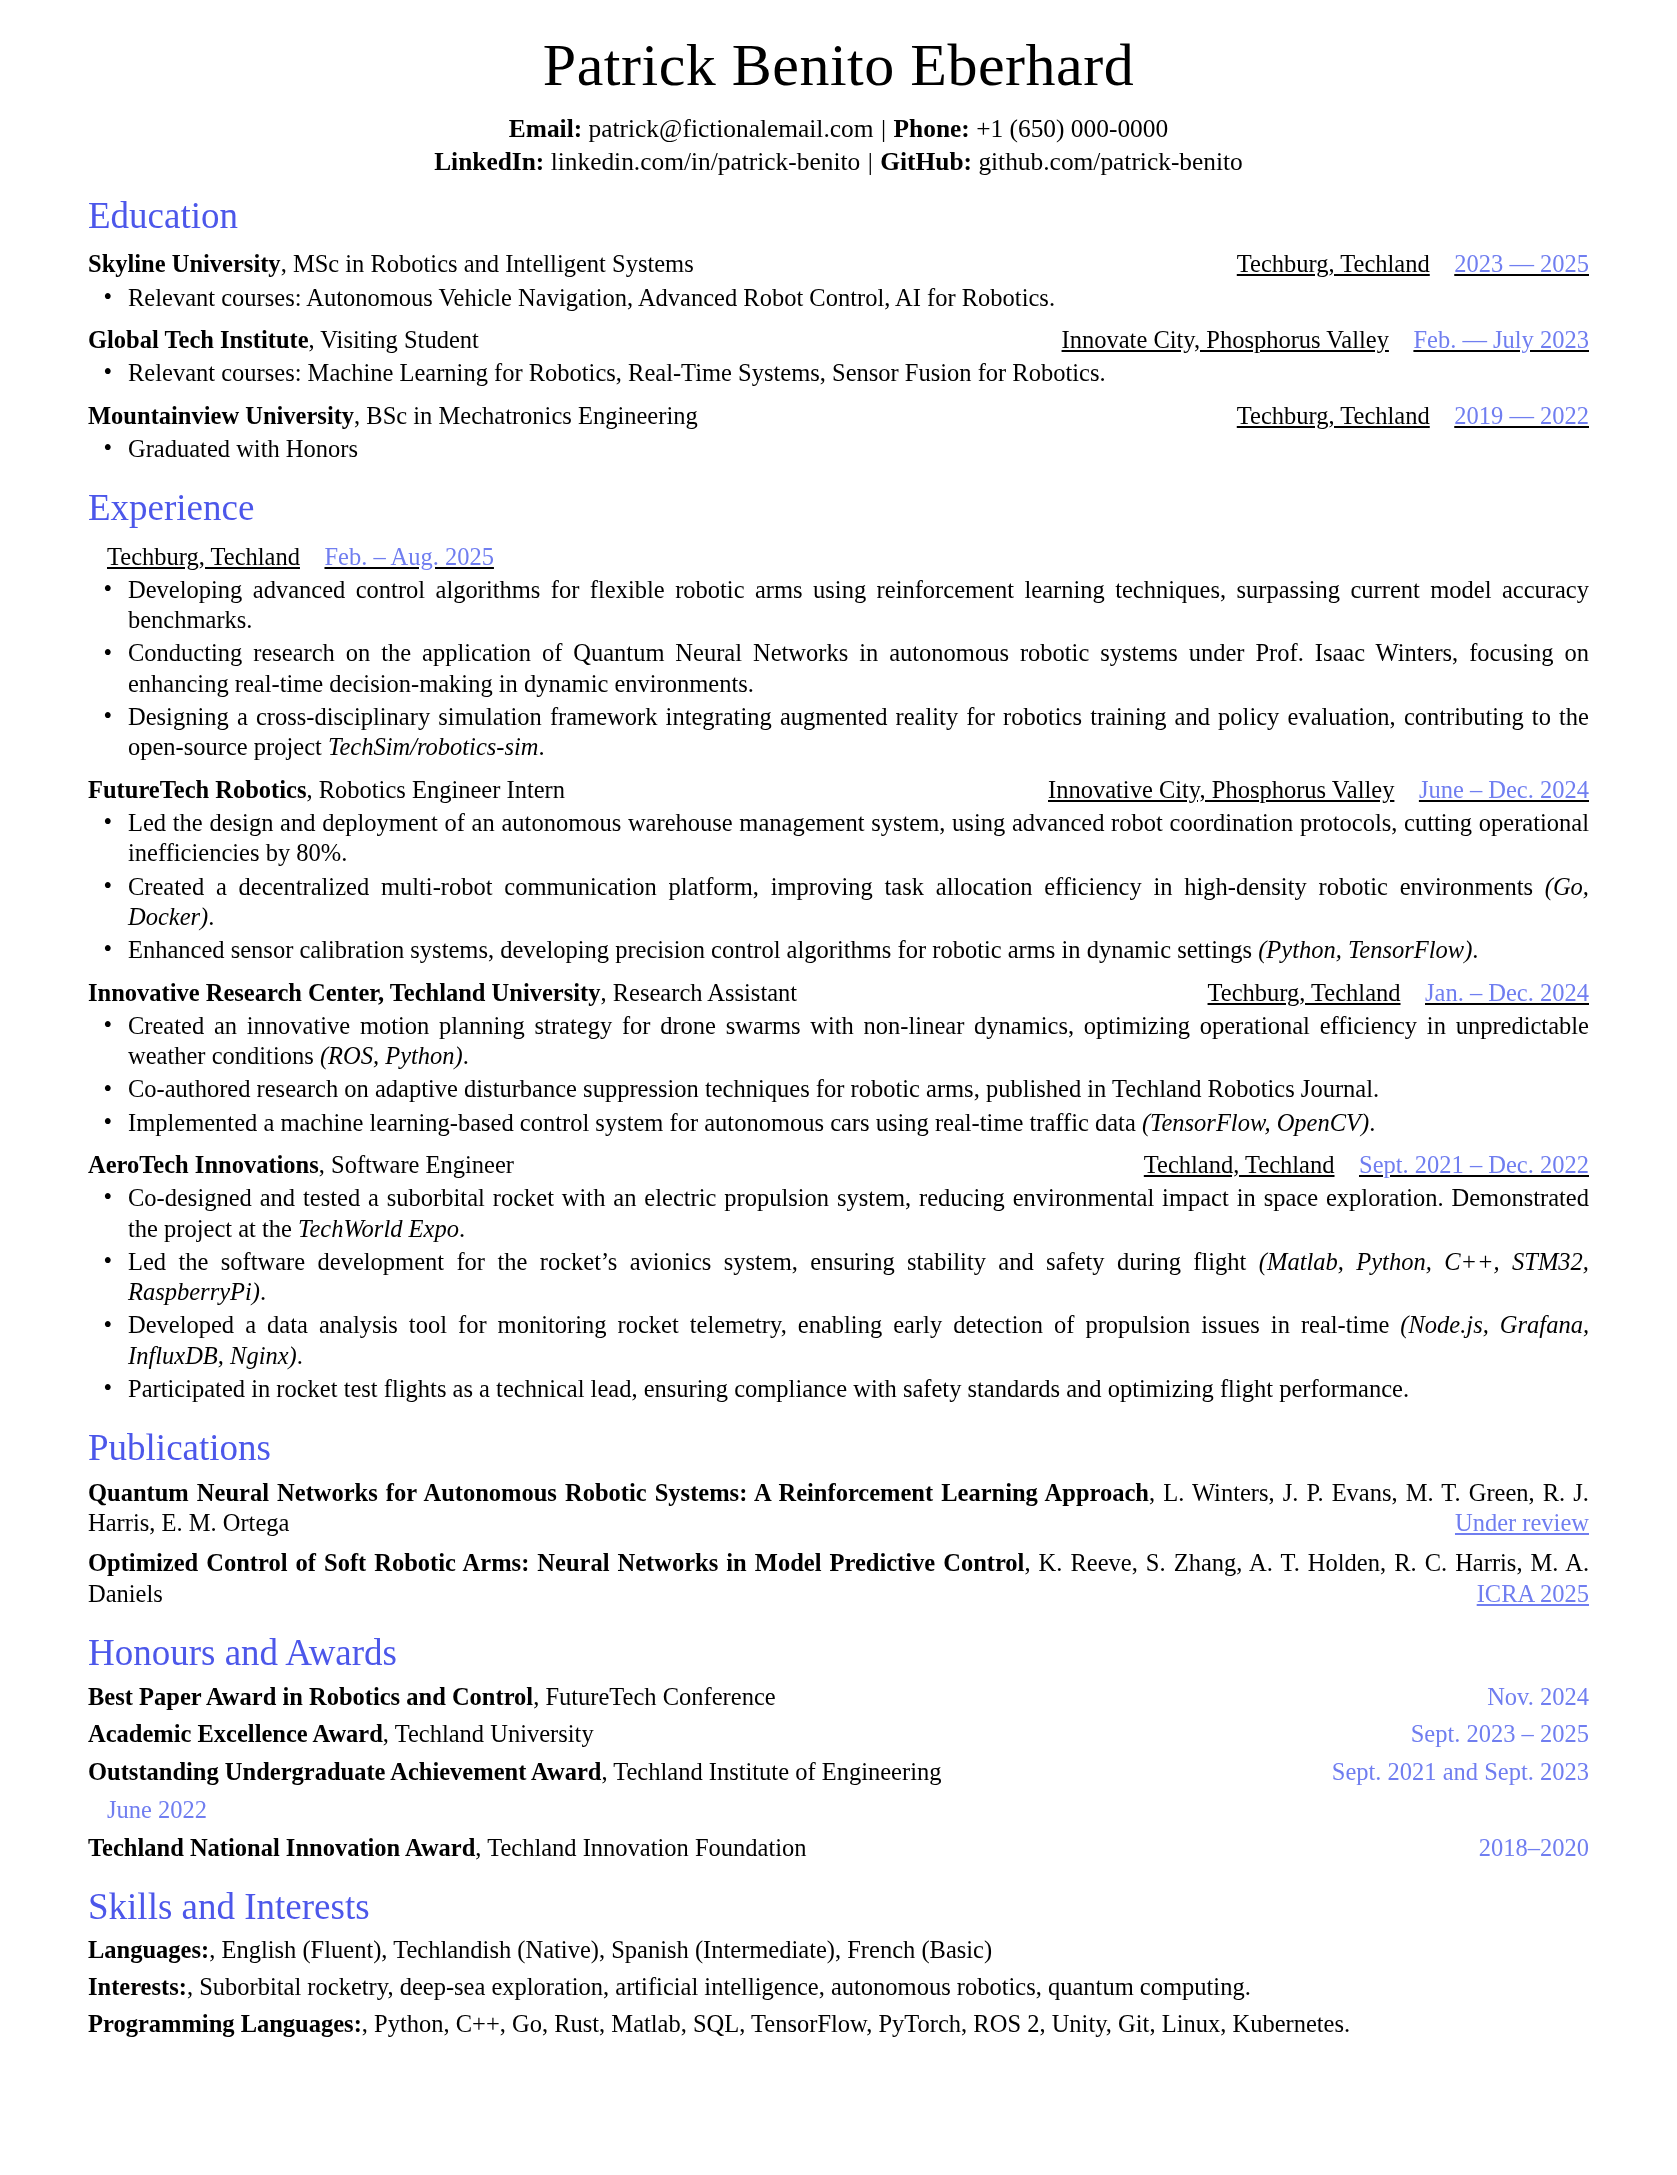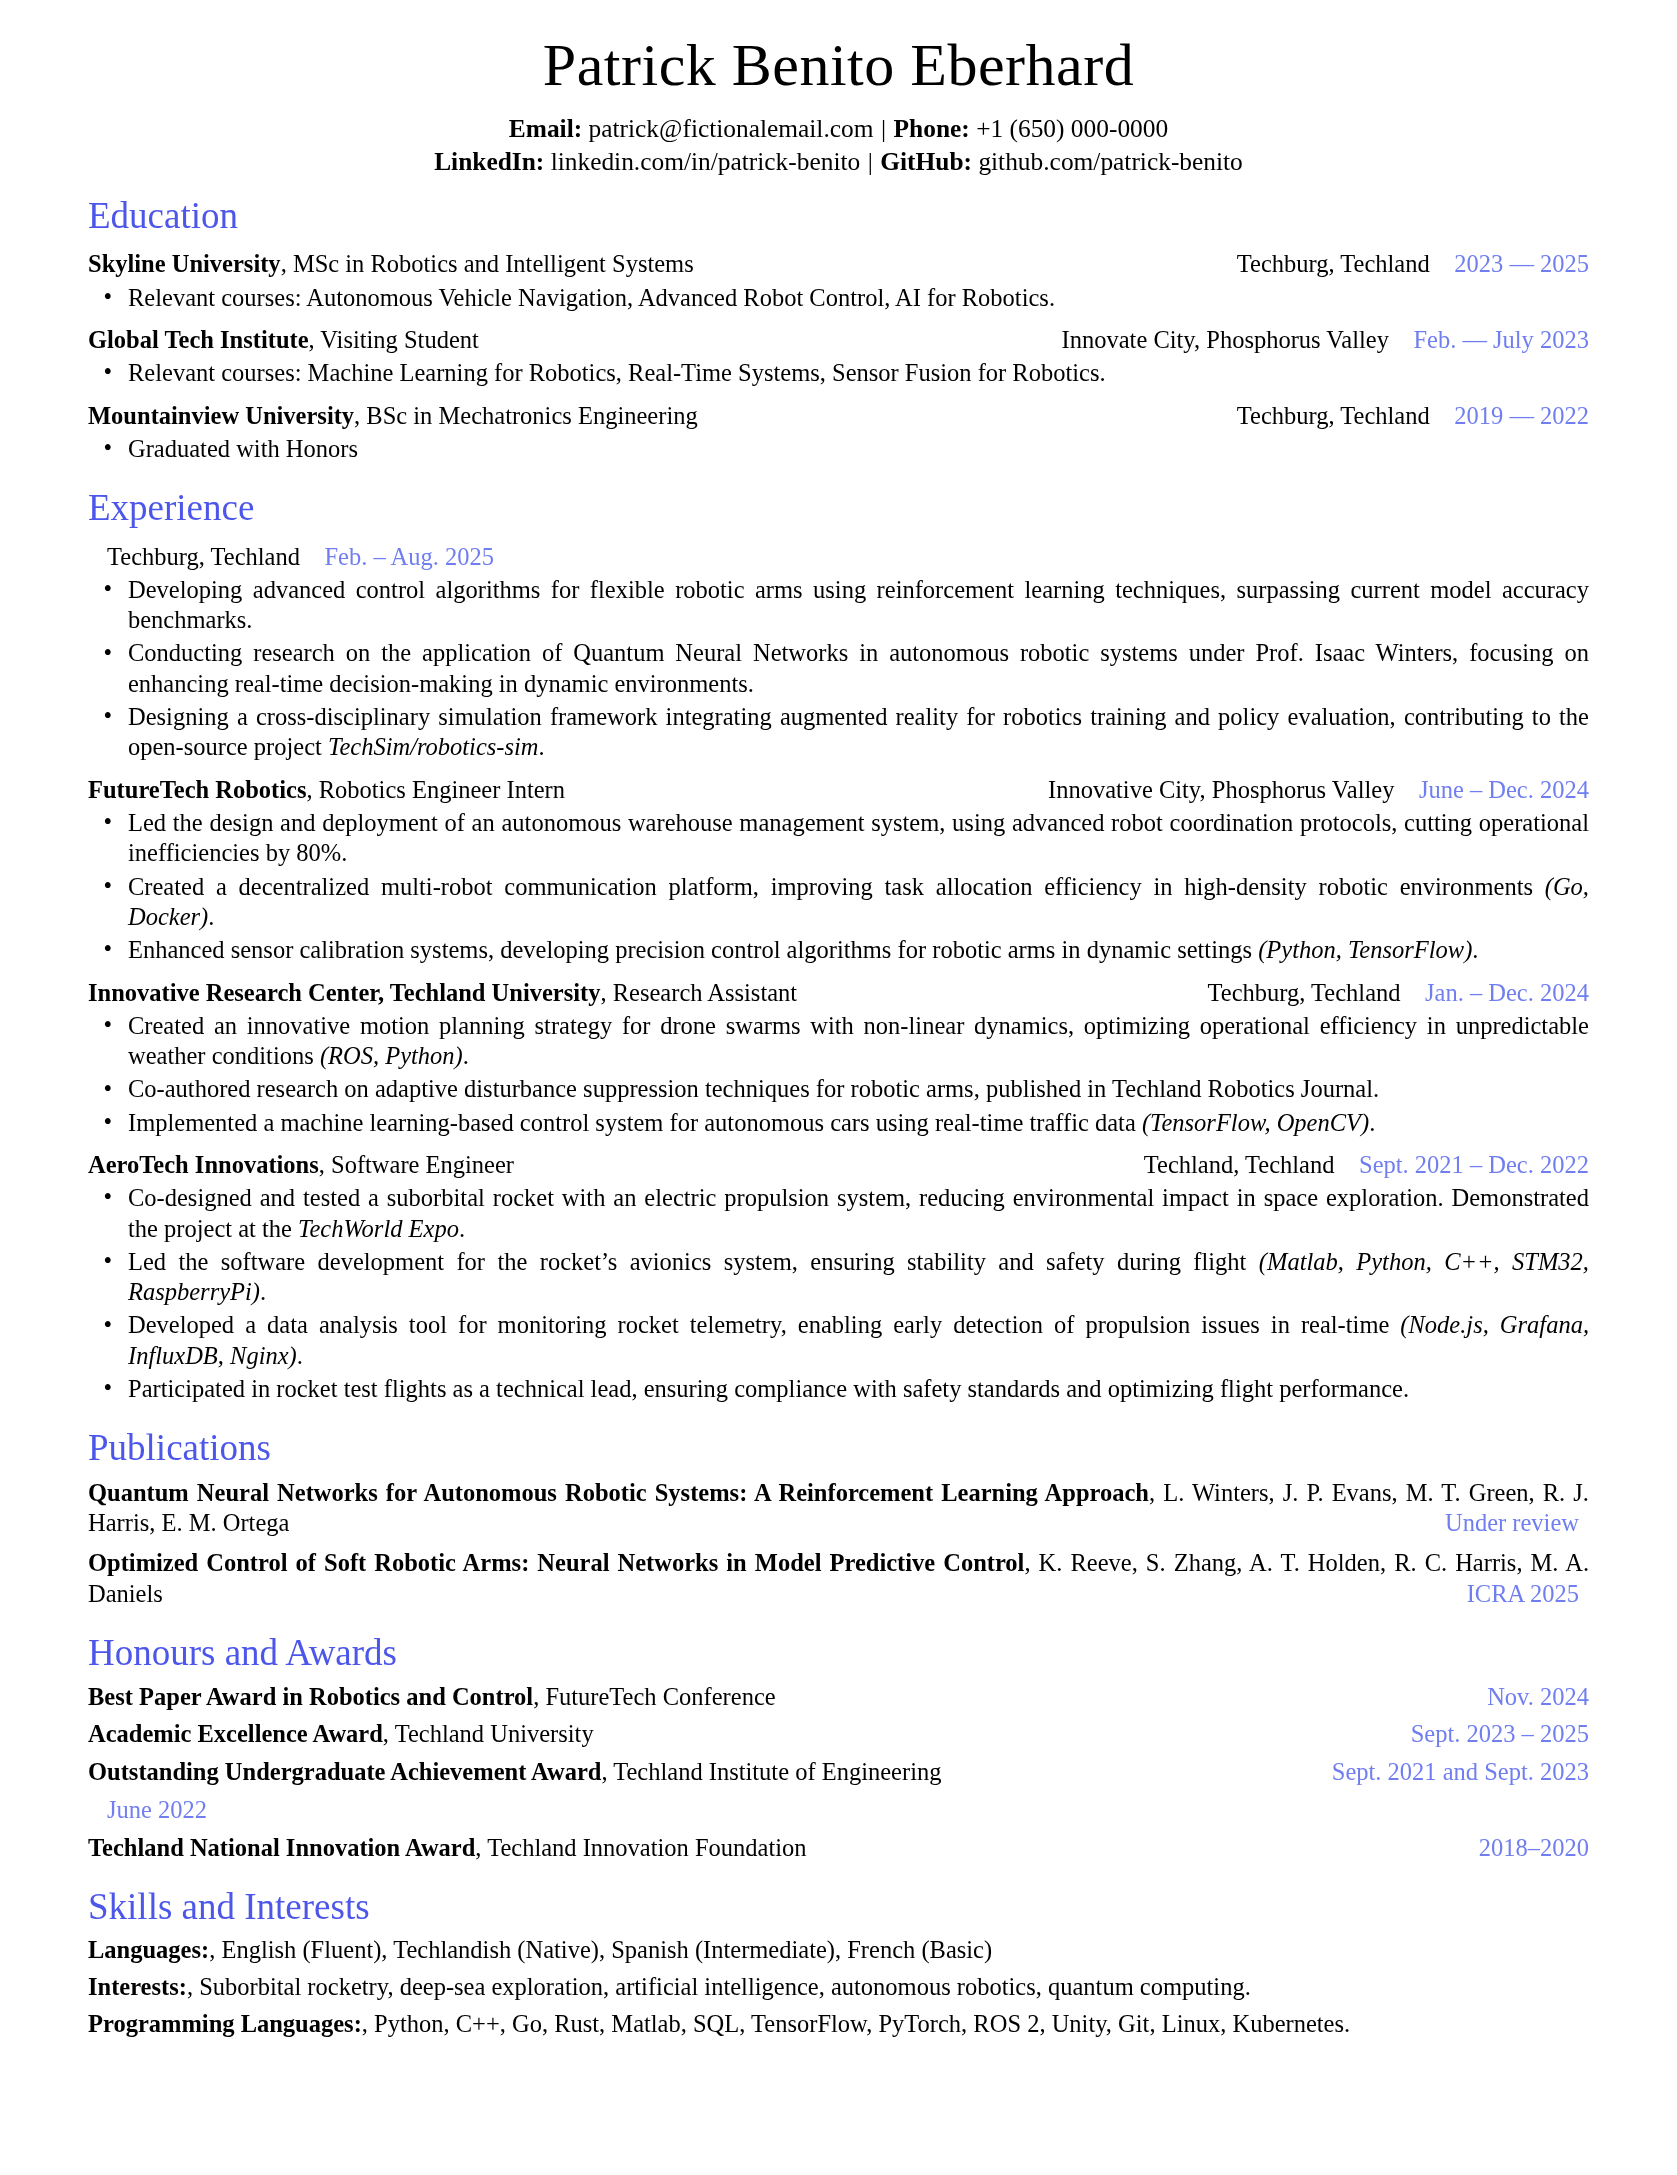--- a/index.html
+++ b/index.html
@@ -31,36 +31,36 @@
     font-size:37px; font-weight:normal; color:var(--accent);
     margin-top:22.6px; margin-bottom:5.6px; line-height:1.15;
   }
   section:first-of-type h2{ margin-top:17px; }
   
   .entry{ margin-bottom:5.6px; }
   .entry-head{
     display:flex; justify-content:space-between; align-items:baseline;
     margin-top:12.2px; margin-bottom:2.8px;gap:48px;
   }
-  .entry-right{ white-space:nowrap; padding-left:19px; }
+  .entry-right{ white-space:nowrap; padding-left:19px;text-decoration:underline; }
   .entry-right .date{ color:var(--date); margin-left:24.5px; }
   ul.bullets{ list-style:none; padding-left:40px; }
   ul.bullets li{
     position:relative; text-align:justify; margin:2.8px 0;
   }
   ul.bullets li::before{
     content:"\2022";
     position:absolute; left:-24.5px; top:-0.9px;
     font-size:24.5px;
   }
   
   .pub{ position:relative; text-align:justify; margin:8.5px 0 9.4px 0; }
   .pub .status{
-    position:absolute; right:10px; bottom:0;
-    color:var(--date); background:var(--paper); padding-left:13px;
+    position:absolute; right:0; bottom:0;
+    color:var(--date); background:var(--paper); padding-left:13px;text-decoration:underline;
   }
   
   .award-row{
     display:flex; justify-content:space-between; align-items:baseline;
     margin:7.5px 0;
   }
   .award-row .date{ color:var(--date); white-space:nowrap; padding-left:19px; }
   
   .skill-row{ margin:6.6px 0; }
   b{ font-weight:bold; }

